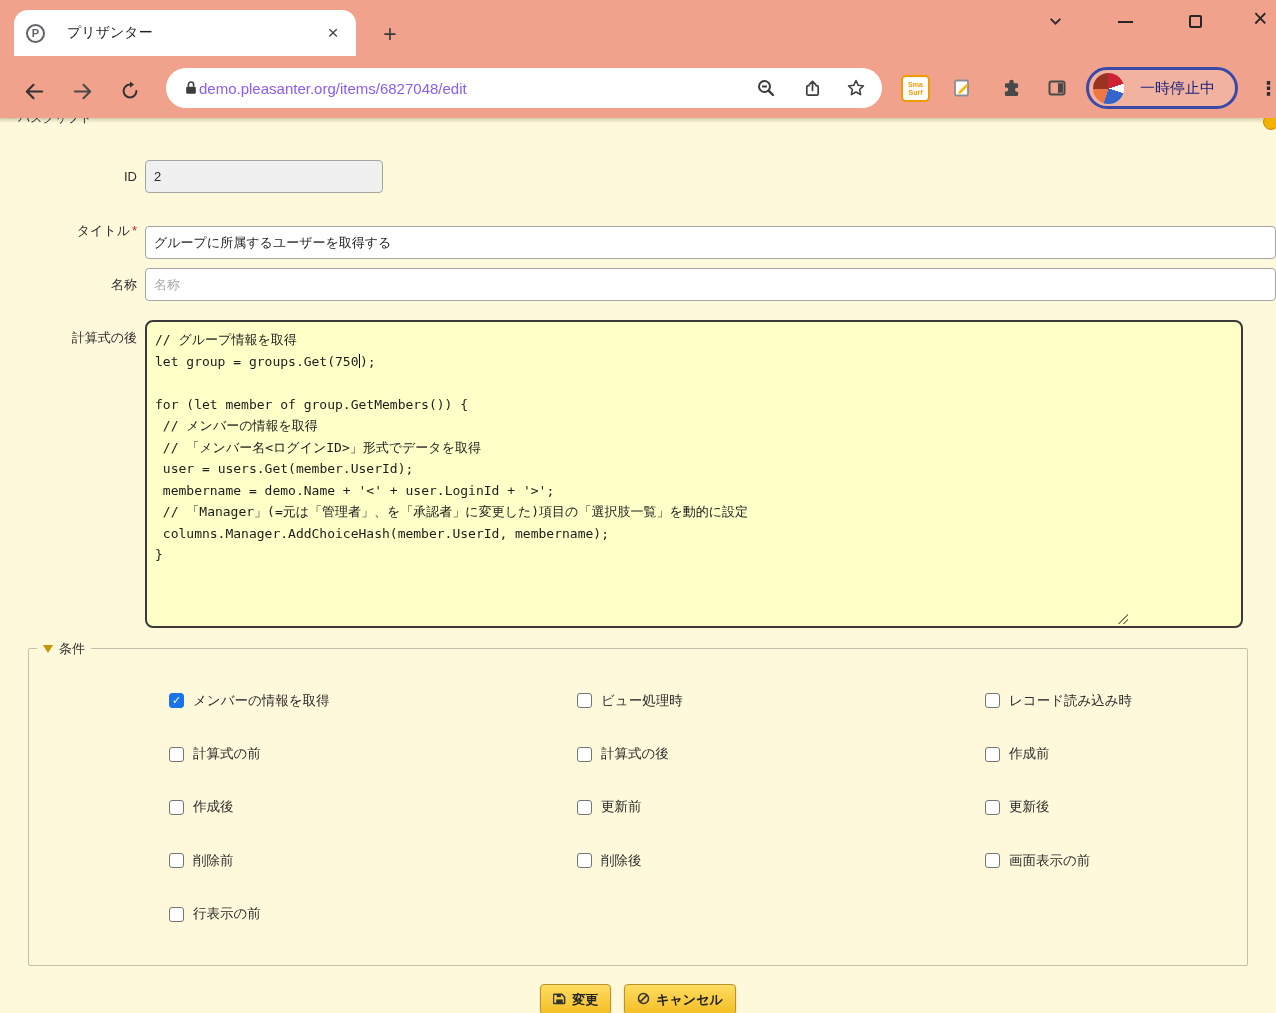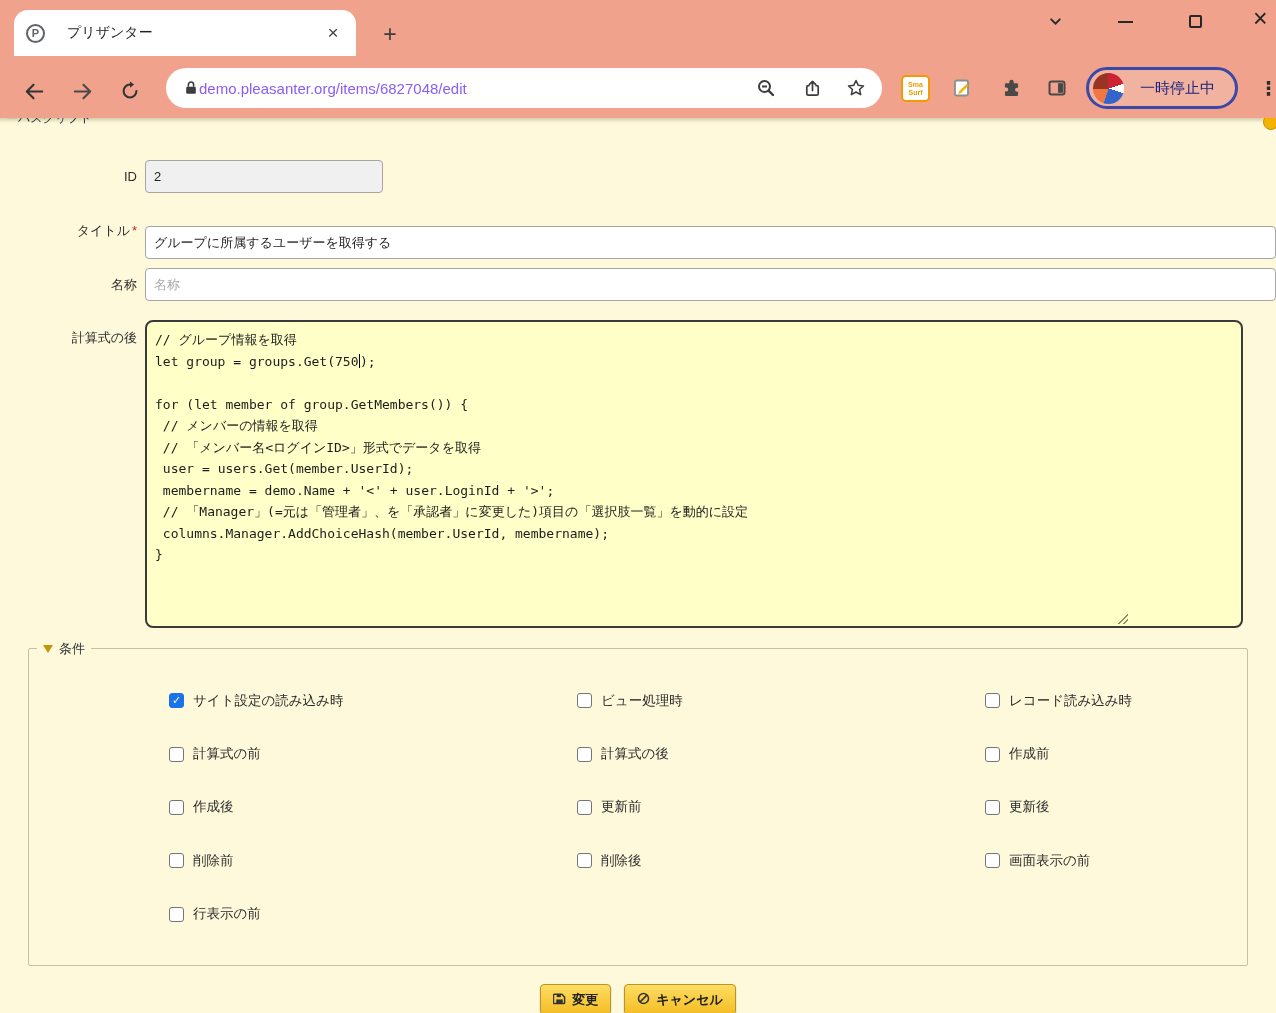--- a/index.html
+++ b/index.html
@@ -248,21 +248,21 @@
   <div class="resize-handle"></div>
 
   <div class="fieldset">
     <div class="legend">
       <span class="tri"></span>
       <span>条件</span>
     </div>
     <div class="cb-grid">
         <label class="cb-item">
           <span class="cb checked">✓</span>
-          <span class="cb-label">サイト設定の読み込み時</span>
+          <span class="cb-label">メンバーの情報を取得</span>
         </label>
         <label class="cb-item">
           <span class="cb"></span>
           <span class="cb-label">ビュー処理時</span>
         </label>
         <label class="cb-item">
           <span class="cb"></span>
           <span class="cb-label">レコード読み込み時</span>
         </label>
         <label class="cb-item">

